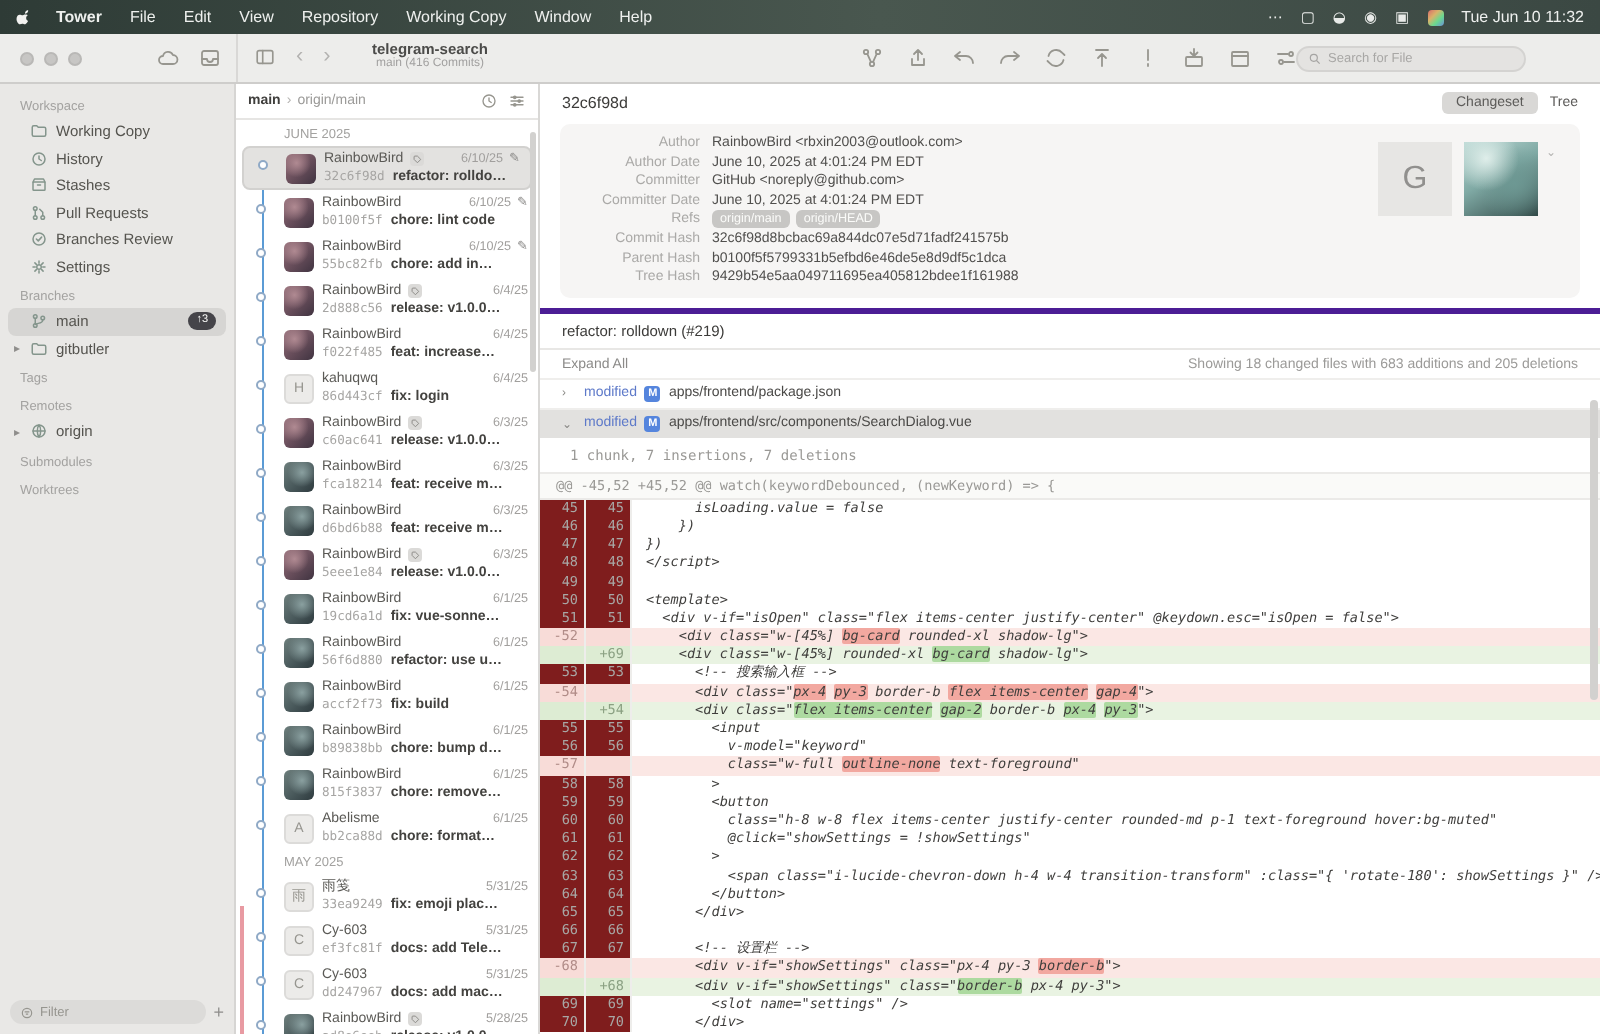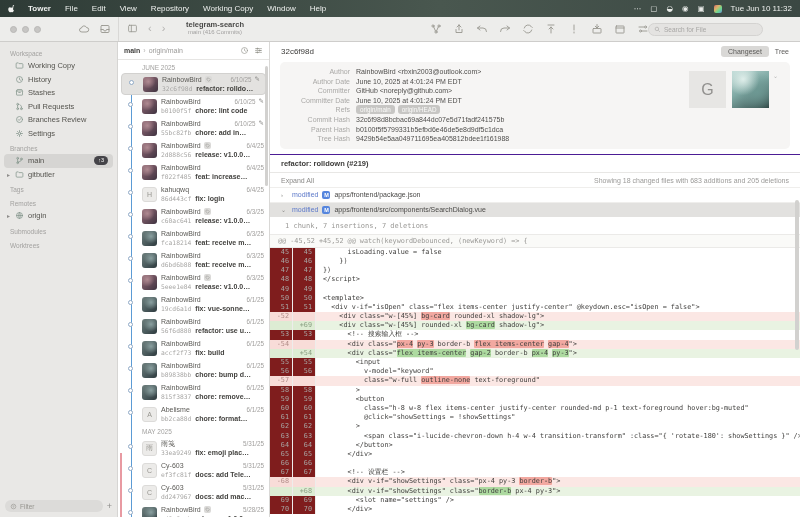--- a/index.html
+++ b/index.html
@@ -93,35 +93,35 @@
   .meta-row { display:flex; font-size:7px; line-height:9.6px; }
   .meta-label { width:62px; text-align:right; color:#aaa9a7; margin-right:6px; flex:none; }
   .meta-value { color:#504f4d; white-space:nowrap; }
   .ref-pill { display:inline-block; background:#c7c6c4; color:#fbfbf9; border-radius:3px; padding:0 4px; margin-right:3px; font-size:6.3px; line-height:9px; }
   .g-av { position:absolute; right:64px; top:9px; width:37px; height:37px; background:#e7e6e4; color:#91908e; font-size:16px; display:flex; align-items:center; justify-content:center; }
   .anime-av { position:absolute; right:21px; top:9px; width:37px; height:37px;
      background:radial-gradient(circle at 30% 22%,#dfeeea 0%,transparent 42%),
                 radial-gradient(circle at 68% 55%,#6d9893 0%,transparent 58%),
                 linear-gradient(150deg,#bcd9d5 0%,#7fa9a4 45%,#334b49 100%); }
   .av-chev { position:absolute; right:12px; top:10px; color:#b5b4b2; font-size:6px; }
-  .msg-bar { border-top:1px solid #4c1d95; border-bottom:1px solid #e8e7e5; margin-top:5px; padding:4px 11px; font-size:7.5px; font-weight:700; color:#3c3b39; }
+  .msg-bar { border-top:3px solid #4c1d95; border-bottom:1px solid #e8e7e5; margin-top:5px; padding:4px 11px; font-size:7.5px; font-weight:400; color:#3c3b39; }
   .files-head { display:flex; align-items:center; padding:4px 11px 3px; font-size:7px; color:#8b8a88; }
   .files-sum { margin-left:auto; color:#9b9a98; }
   .file-row { display:flex; align-items:center; gap:4px; height:15px; padding:0 11px; border-top:1px solid #efeeec; font-size:7px; }
   .file-row.selected { background:#e2e1df; }
   .f-chev { color:#8a8986; font-size:6px; width:7px; flex:none; }
   .f-status { color:#5d79c9; }
   .f-badge { width:8px; height:8px; border-radius:2px; background:#5585dd; color:#fff; font-size:5.5px; font-weight:700; display:flex; align-items:center; justify-content:center; flex:none; }
   .f-path { color:#4a4947; }
   .chunk-note { padding:5px 11px 4px 15px; font-size:7px; color:#9a9996; font-family:"DejaVu Sans Mono",monospace; }
   .hunk { background:#fafaf8; border-top:1px solid #ebeae8; border-bottom:1px solid #ebeae8; font-family:"DejaVu Sans Mono",monospace; font-size:6.8px; color:#9a9996; padding:2px 8px; white-space:pre; }
   .diff { width:100%; }
   .dl { display:flex; height:9.2px; line-height:9.2px; font-family:"DejaVu Sans Mono",monospace; font-size:6.8px; }
   .n1,.n2 { width:23px; flex:none; text-align:right; padding-right:3px; color:#a8a7a5; background:#7f1d1d; border-right:1px solid #eeedeb; }
-  .code { flex:1; white-space:pre; padding-left:7px; color:#3f3e3c; overflow:hidden; }
+  .code { flex:1; white-space:pre; padding-left:7px; color:#3f3e3c; overflow:hidden;font-style:italic; }
   .dl.del .code { background:#fbe7e4; }
   .dl.del .n1,.dl.del .n2 { background:#f8dcd8; color:#b18c88; }
   .dl.add .code { background:#e9f3e2; }
   .dl.add .n1,.dl.add .n2 { background:#ddecd3; color:#8ba183; }
   .hl-del { background:#f2a8a0; border-radius:1px; }
   .hl-add { background:#addaa0; border-radius:1px; }
   .d-scroll { position:absolute; right:1px; top:158px; width:4px; height:150px; border-radius:2px; background:#d2d1cf; }
 </style>
 </head>
 <body>

